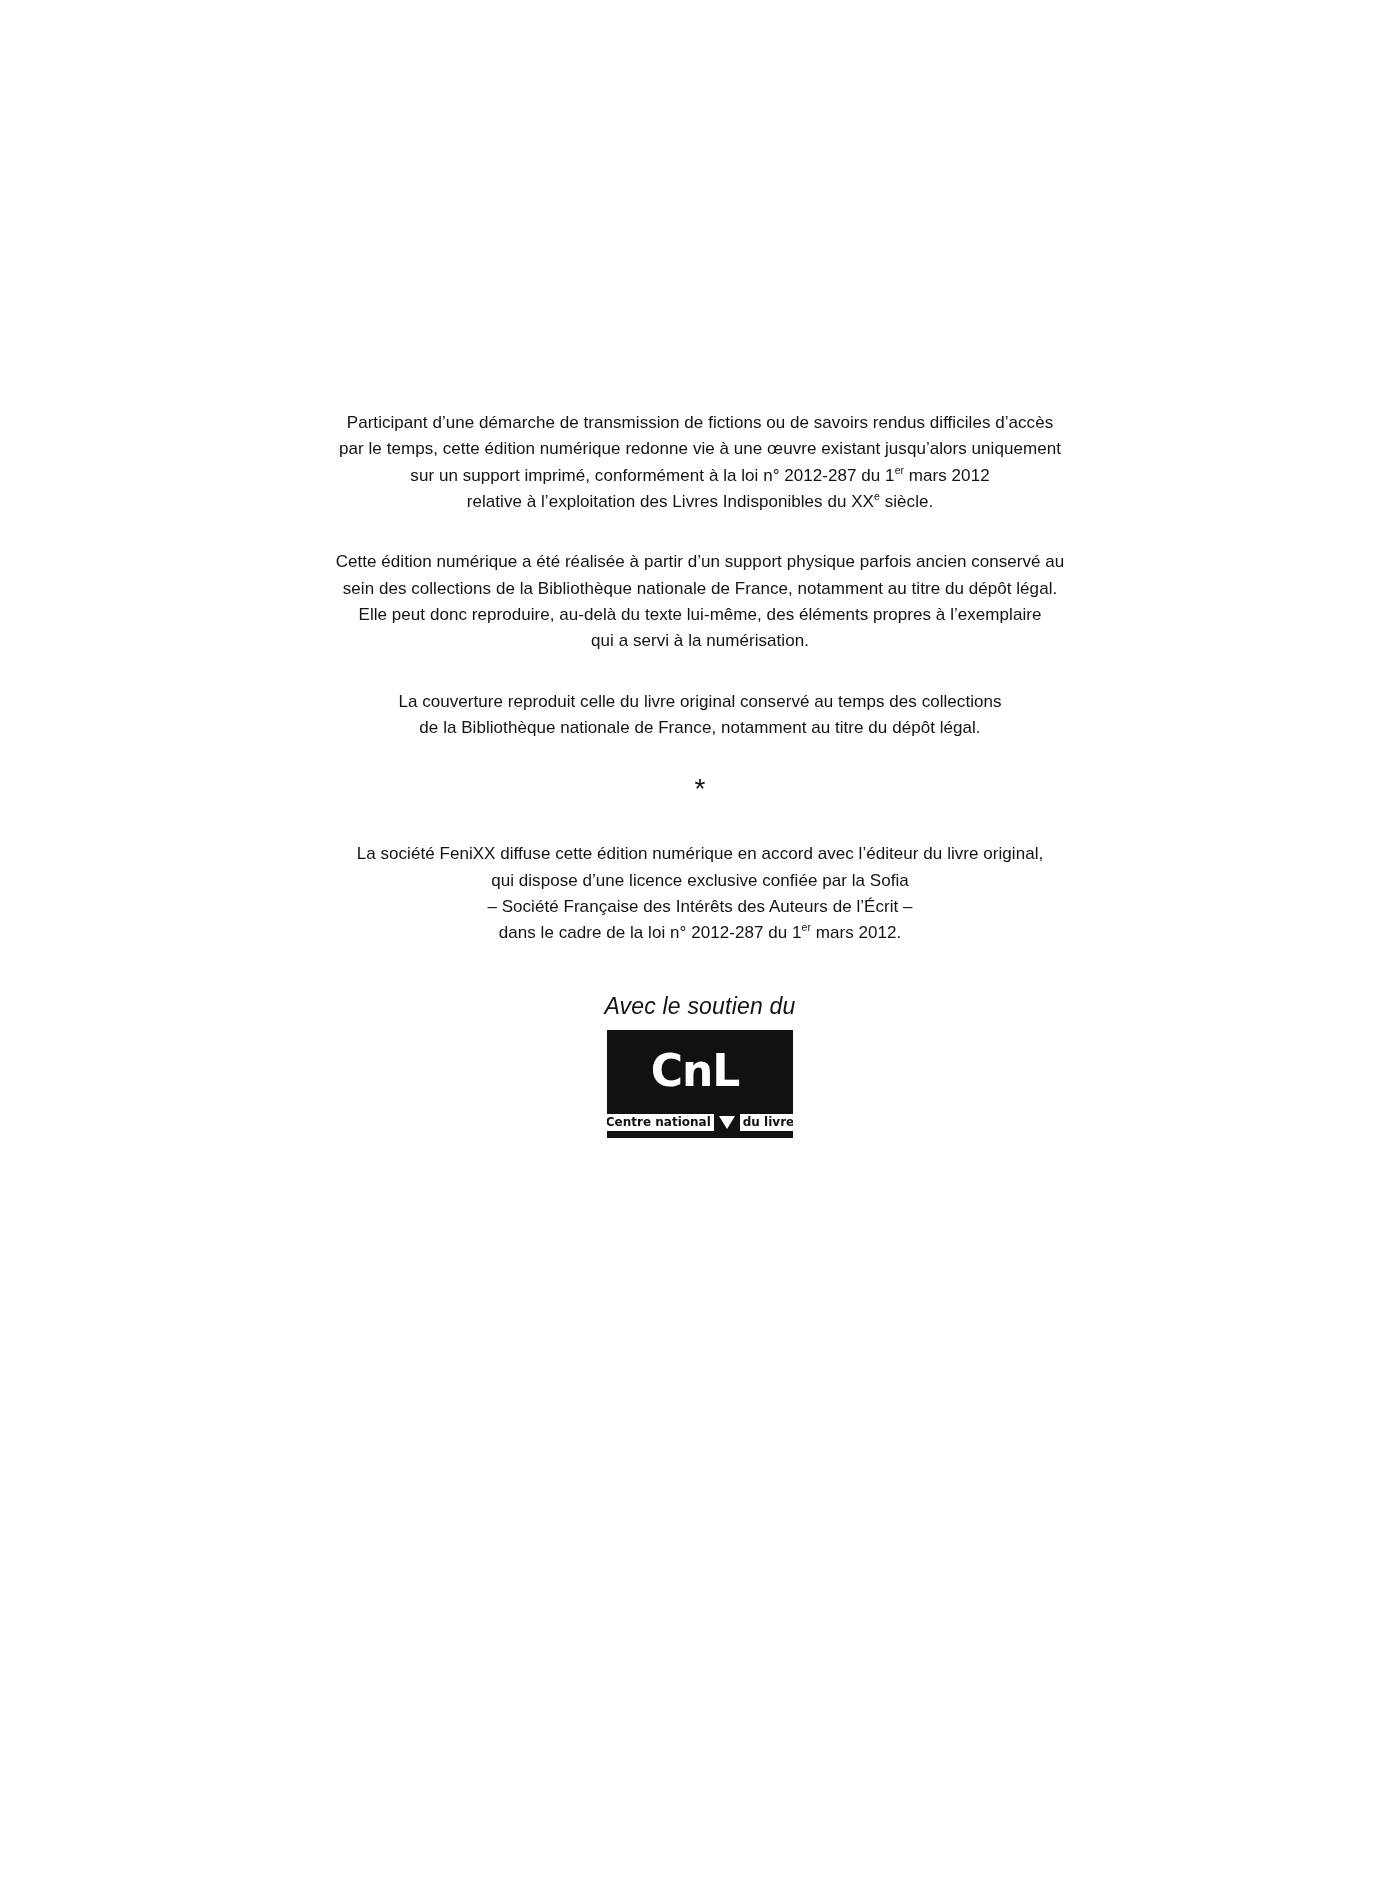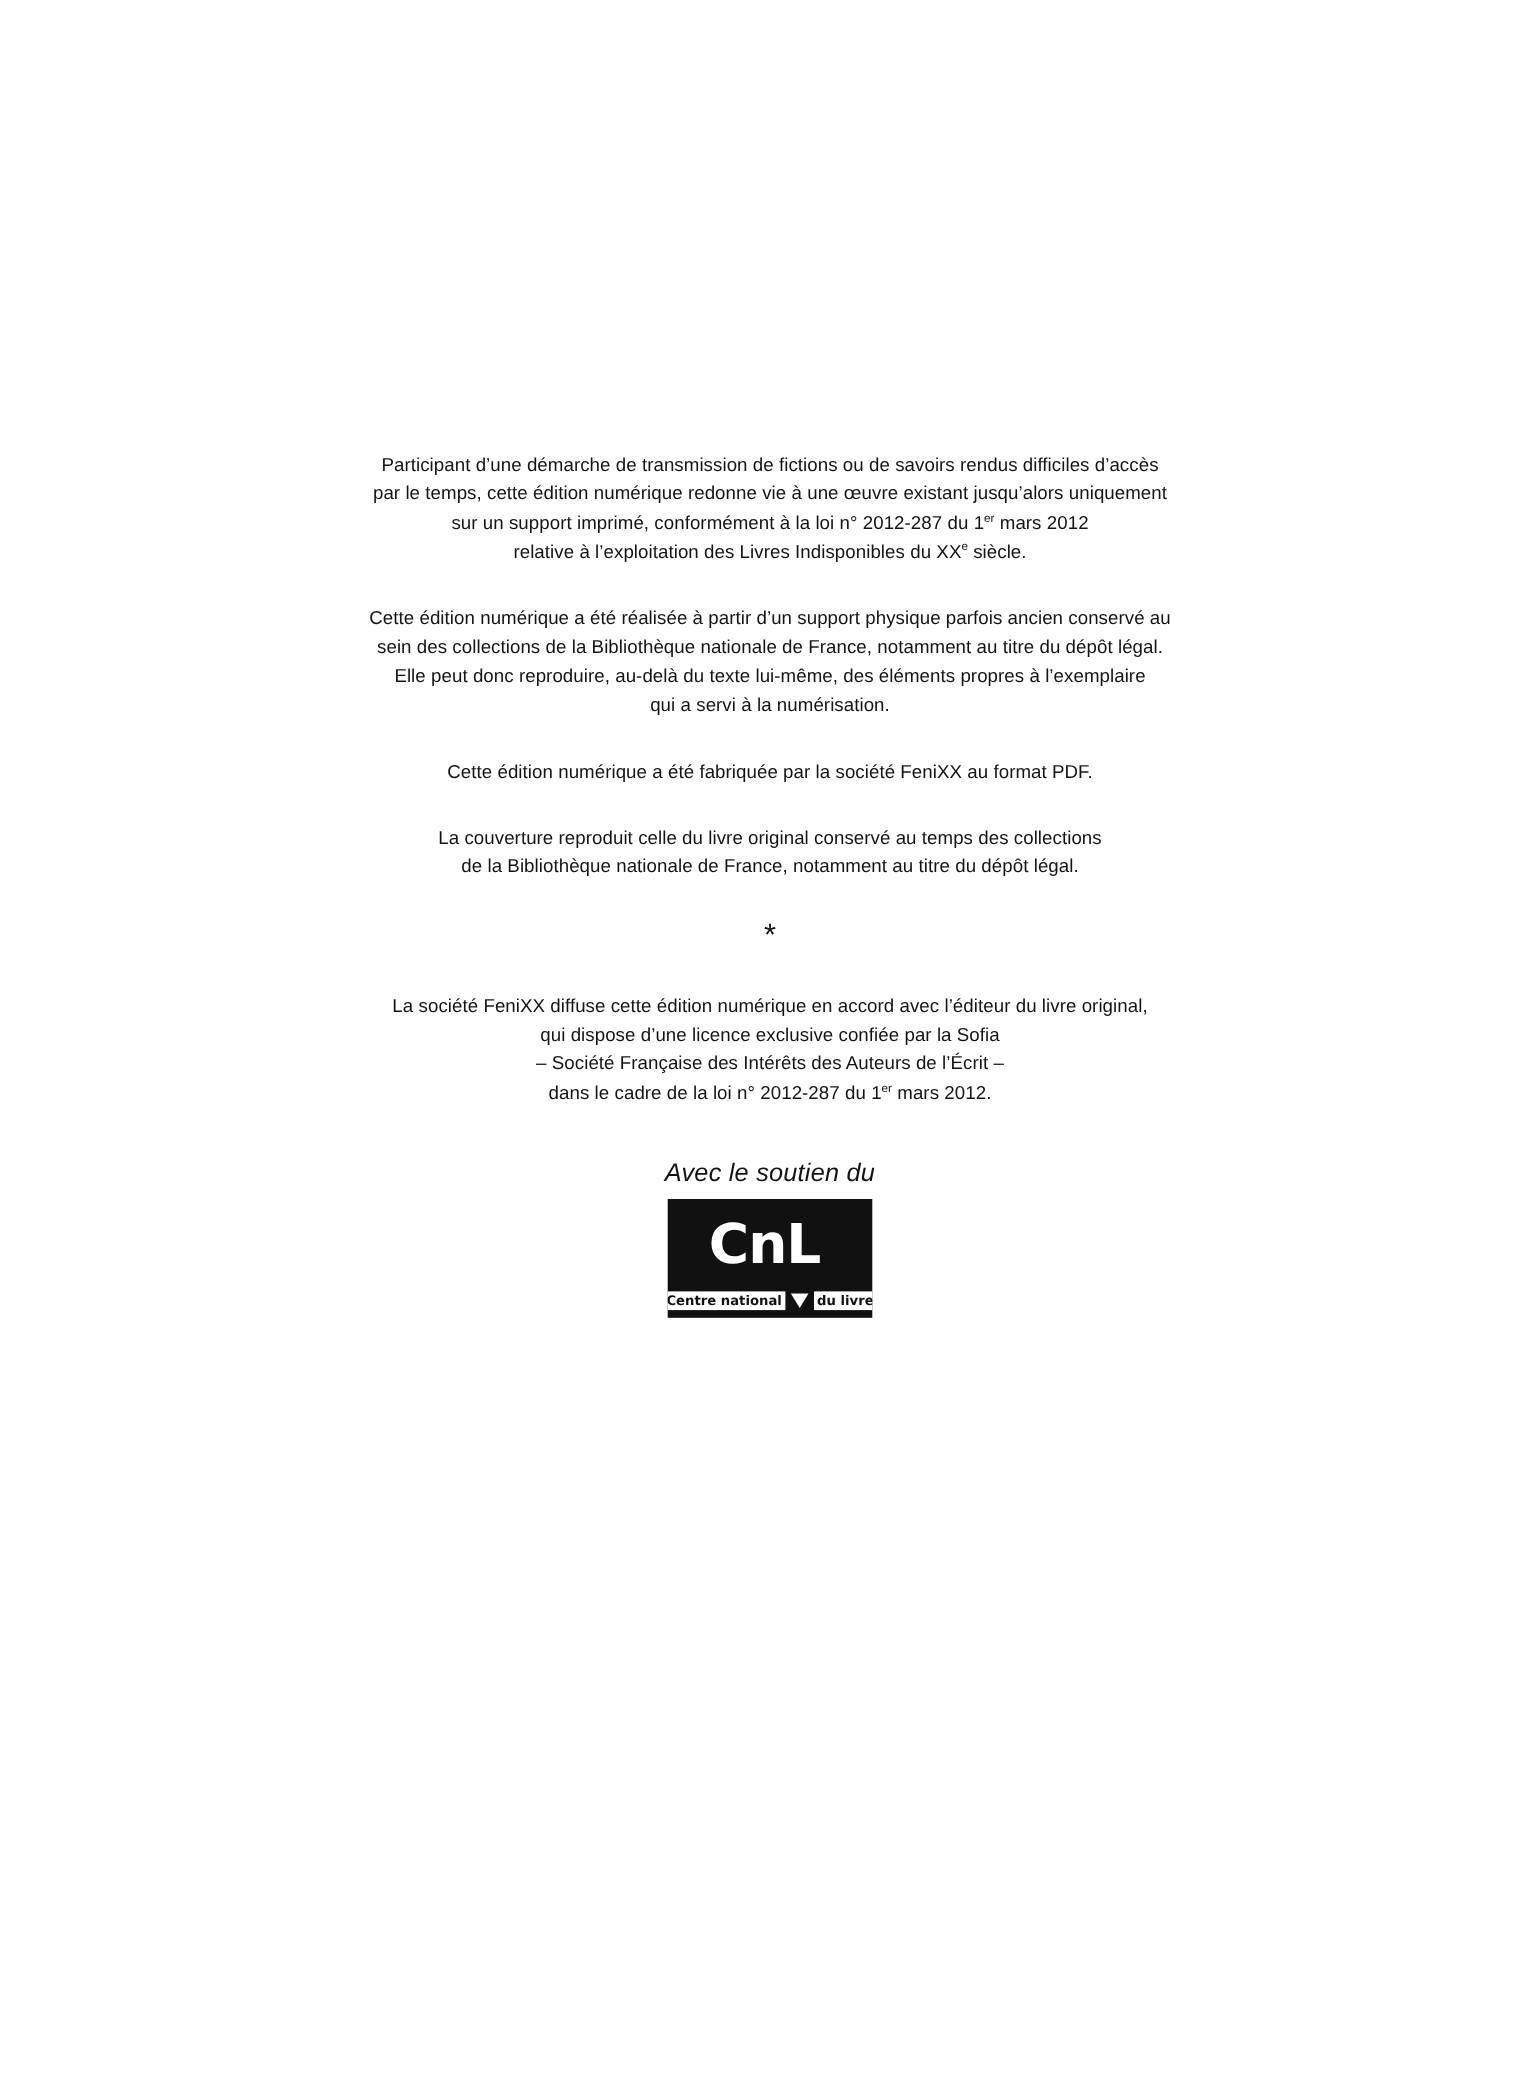--- a/index.html
+++ b/index.html
@@ -69,21 +69,21 @@
     overflow: hidden;
   }
   .logo-main {
     position: absolute;
     top: 4px;
     left: 0;
     width: 176px;
     text-align: center;
     font-family: "DejaVu Sans", sans-serif;
     font-weight: bold;
-    font-size: 50px;
+    font-size: 44px;
     line-height: 74px;
     letter-spacing: -1px;
     color: #ffffff;
   }
   .logo-bottom {
     position: absolute;
     bottom: 7px;
     left: 0;
     width: 186px;
     display: flex;
@@ -122,23 +122,20 @@
       <span>relative à l’exploitation des Livres Indisponibles du XX<sup>e</sup> siècle.</span>
     </p>
 
     <p class="para">
       <span>Cette édition numérique a été réalisée à partir d’un support physique parfois ancien conservé au</span><br>
       <span>sein des collections de la Bibliothèque nationale de France, notamment au titre du dépôt légal.</span><br>
       <span>Elle peut donc reproduire, au-delà du texte lui-même, des éléments propres à l’exemplaire</span><br>
       <span>qui a servi à la numérisation.</span>
     </p>
 
-    <p class="para">
-      <span>Cette édition numérique a été fabriquée par la société FeniXX au format PDF.</span>
-    </p>
 
     <p class="para">
       <span>La couverture reproduit celle du livre original conservé au temps des collections</span><br>
       <span>de la Bibliothèque nationale de France, notamment au titre du dépôt légal.</span>
     </p>
 
     <div class="sep">*</div>
 
     <p class="para">
       <span>La société FeniXX diffuse cette édition numérique en accord avec l’éditeur du livre original,</span><br>

